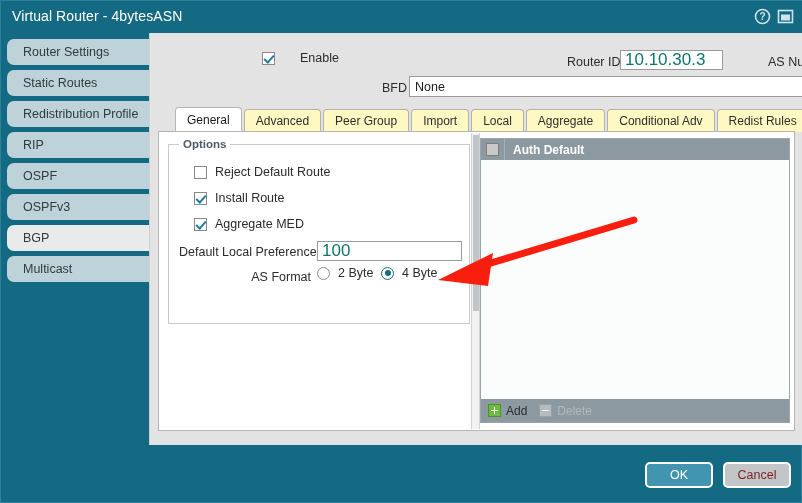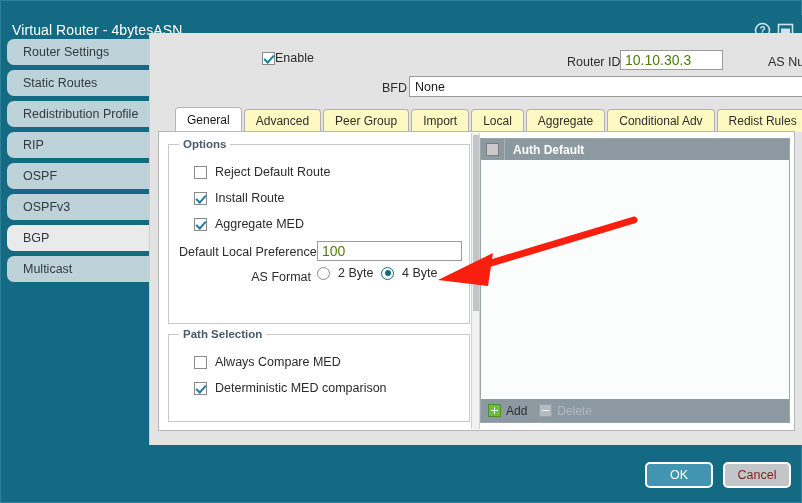--- a/index.html
+++ b/index.html
@@ -21,21 +21,21 @@
   #app-window {
     position: absolute;
     left: 0; top: 0;
     width: 802px; height: 503px;
     background: #156a83;
     border: 1px solid #2d8099;
     box-sizing: border-box;
   }
   #titlebar {
     position: absolute;
-    left: 0; top: 14px;
+    left: 0; top: 0;
     width: 802px; height: 32px;
     background: #156a83;
   }
   #titlebar-title {
     position: absolute;
     left: 11px; top: 7px;
     font-size: 14px;
     color: #ffffff;
     white-space: nowrap;
     letter-spacing: .1px;
@@ -87,38 +87,38 @@
 
   
   #header-form {
     position: absolute;
     left: 0; top: 0;
     width: 653px; height: 66px;
   }
   .hf-check-wrap {
     position: absolute;
     left: 112px; top: 18px;
-    display: flex; align-items: center; gap: 0;
+    display: flex; align-items: center; gap: 25px;
   }
   .hf-label {
     position: absolute;
     font-size: 12.5px;
     color: #2b2b2b;
     white-space: nowrap;
   }
   .txtbox {
     position: absolute;
     background: #ffffff;
     border: 1px solid #9b9b9b;
     box-sizing: border-box;
     height: 20px;
     line-height: 18px;
     padding: 0 4px;
-    font-size: 14px;
-    color: #4d7c0f;
+    font-size: 17px;
+    color: #0f766e;
     font-family: "Liberation Sans", sans-serif;
     white-space: nowrap;
     overflow: hidden;
   }
   #routerid-label  { left: 417px; top: 22px; }
   #routerid-input  { left: 470px; top: 17px; width: 103px; }
   #asnum-label     { left: 618px; top: 22px; }
   #bfd-label       { left: 232px; top: 48px; }
   #bfd-select {
     position: absolute;
@@ -505,33 +505,20 @@
           <div class="row" style="left:148px; top:121px;">
             <span class="rdo"></span>
             <span class="ctl-label">2 Byte</span>
           </div>
           <div class="row" style="left:212px; top:121px;">
             <span class="rdo selected"></span>
             <span class="ctl-label">4 Byte</span>
           </div>
         </div>
 
-        <div class="fieldset" id="fs-path">
-          <div class="legend">Path Selection</div>
-
-          <div class="row" style="left:25px; top:20px;">
-            <span class="cbx"></span>
-            <span class="ctl-label">Always Compare MED</span>
-          </div>
-
-          <div class="row" style="left:25px; top:46px;">
-            <span class="cbx checked"></span>
-            <span class="ctl-label">Deterministic MED comparison</span>
-          </div>
-        </div>
       </div>
 
       <div id="pane-scroll">
         <div id="pane-scroll-thumb"></div>
       </div>
 
       <div id="auth-panel">
         <div id="auth-header">
           <div id="auth-header-cbx-cell">
             <span class="cbx gray"></span>

